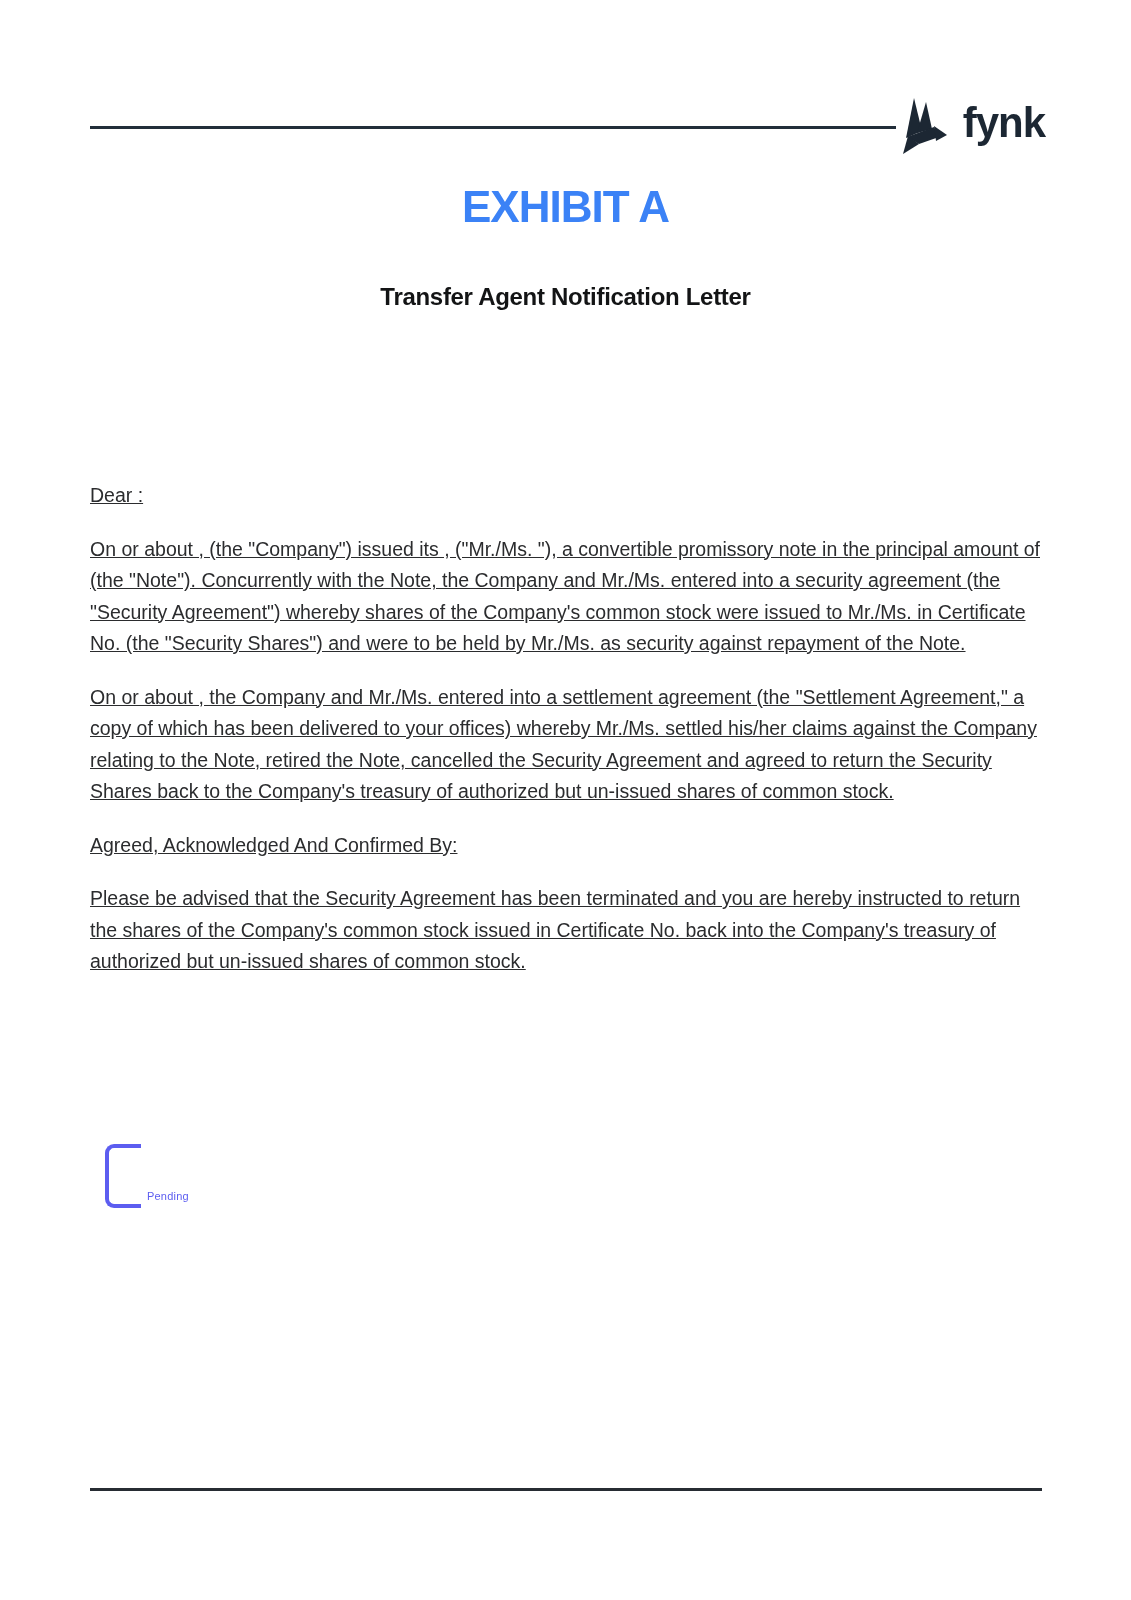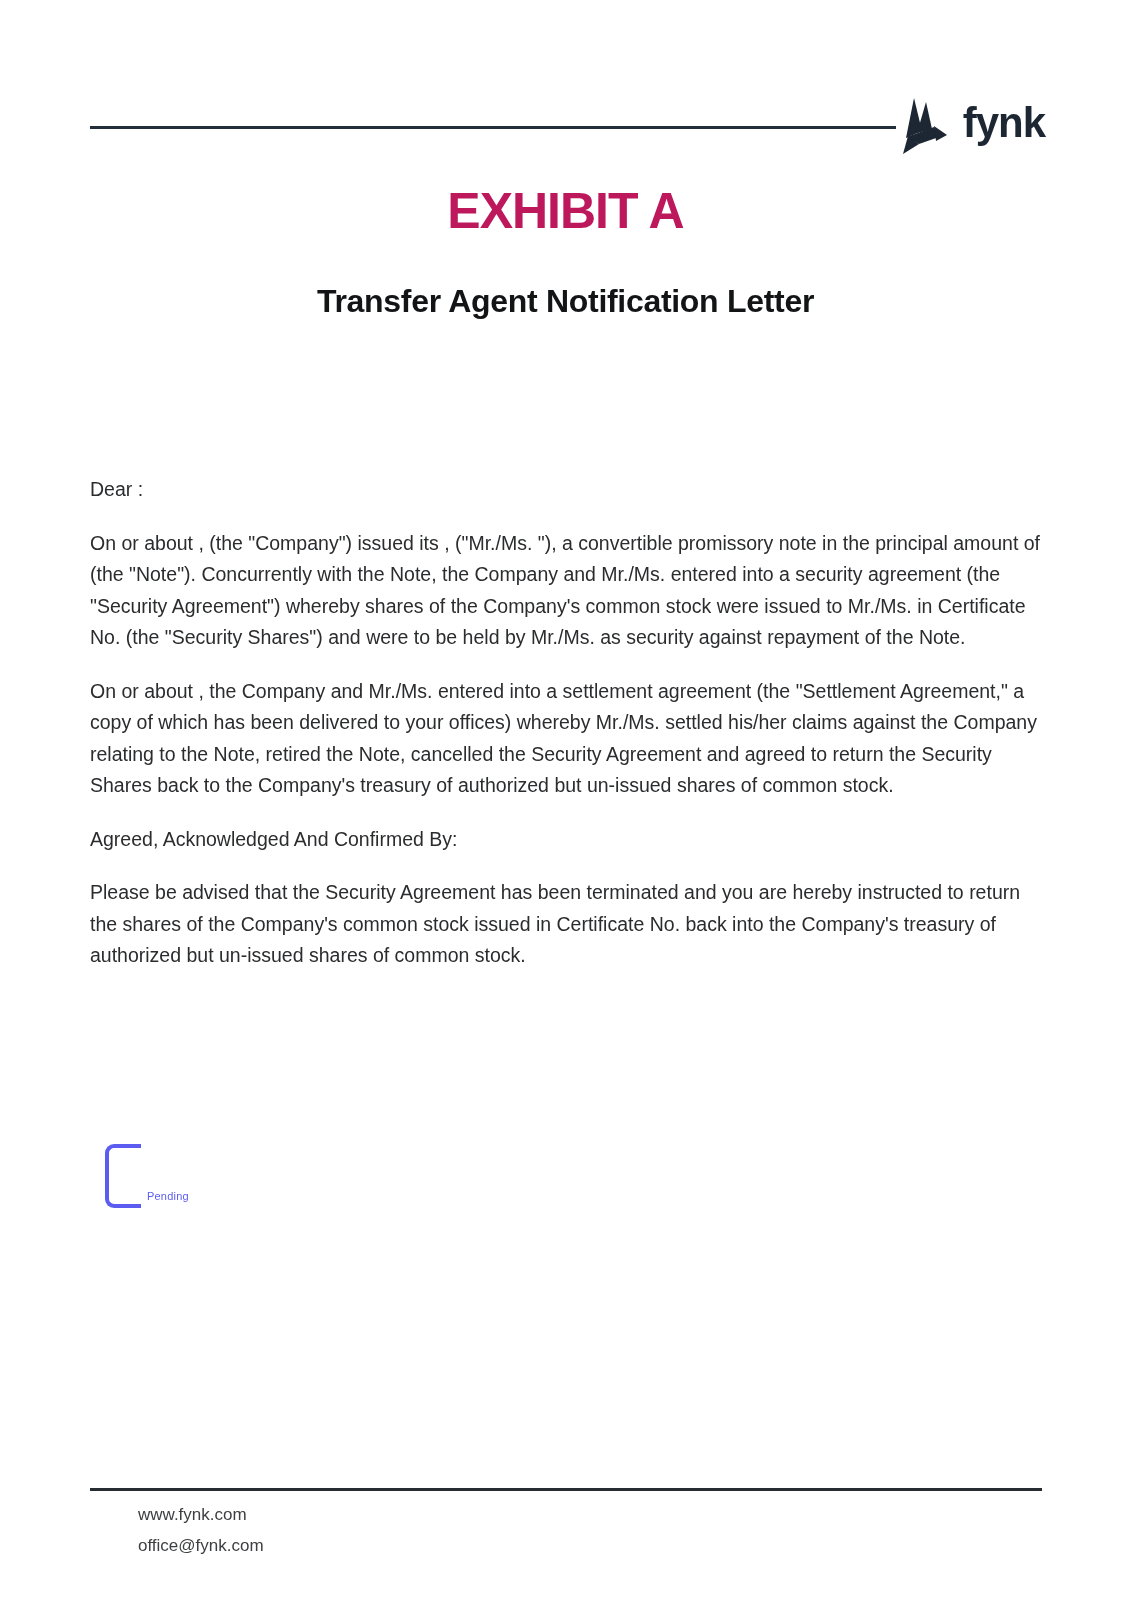--- a/index.html
+++ b/index.html
@@ -41,48 +41,48 @@
     padding-bottom: 6px;
   }
 
   
   .doc-title {
     position: absolute;
     top: 182px;
     left: 0;
     width: 100%;
     text-align: center;
-    font-size: 50px;
+    font-size: 44px;
     font-weight: 800;
     letter-spacing: -1px;
-    color: #be185d;
+    color: #3b82f6;
   }
   .doc-subtitle {
     position: absolute;
     top: 283px;
     left: 0;
     width: 100%;
     text-align: center;
-    font-size: 32px;
+    font-size: 24px;
     font-weight: 700;
     letter-spacing: -0.3px;
     color: #131415;
   }
 
   
   .letter {
     position: absolute;
     left: 90px;
     top: 470px;
     width: 952px;
     font-size: 19.5px;
     line-height: 31.5px;
     color: #2b2c2e;
   }
-  .letter p { margin: 4px 0 22px 0; }
+  .letter p { margin: 10px 0 22px 0; text-decoration: underline; }
 
   
   .signature-field {
     position: absolute;
     left: 105px;
     top: 1144px;
     width: 90px;
     height: 66px;
     cursor: pointer;
   }
@@ -156,18 +156,14 @@
     <p>Agreed, Acknowledged And Confirmed By:</p>
     <p>Please be advised that the Security Agreement has been terminated and you are hereby instructed to return the shares of the Company's common stock issued in Certificate No. back into the Company's treasury of authorized but un-issued shares of common stock.</p>
   </div>
 
   <div class="signature-field">
     <div class="signature-bracket"></div>
     <div class="signature-status">Pending</div>
   </div>
 
   <div class="footer-rule"></div>
-  <div class="footer-contact">
-    <div>www.fynk.com</div>
-    <div>office@fynk.com</div>
-  </div>
 
 </div>
 
 </body></html>

